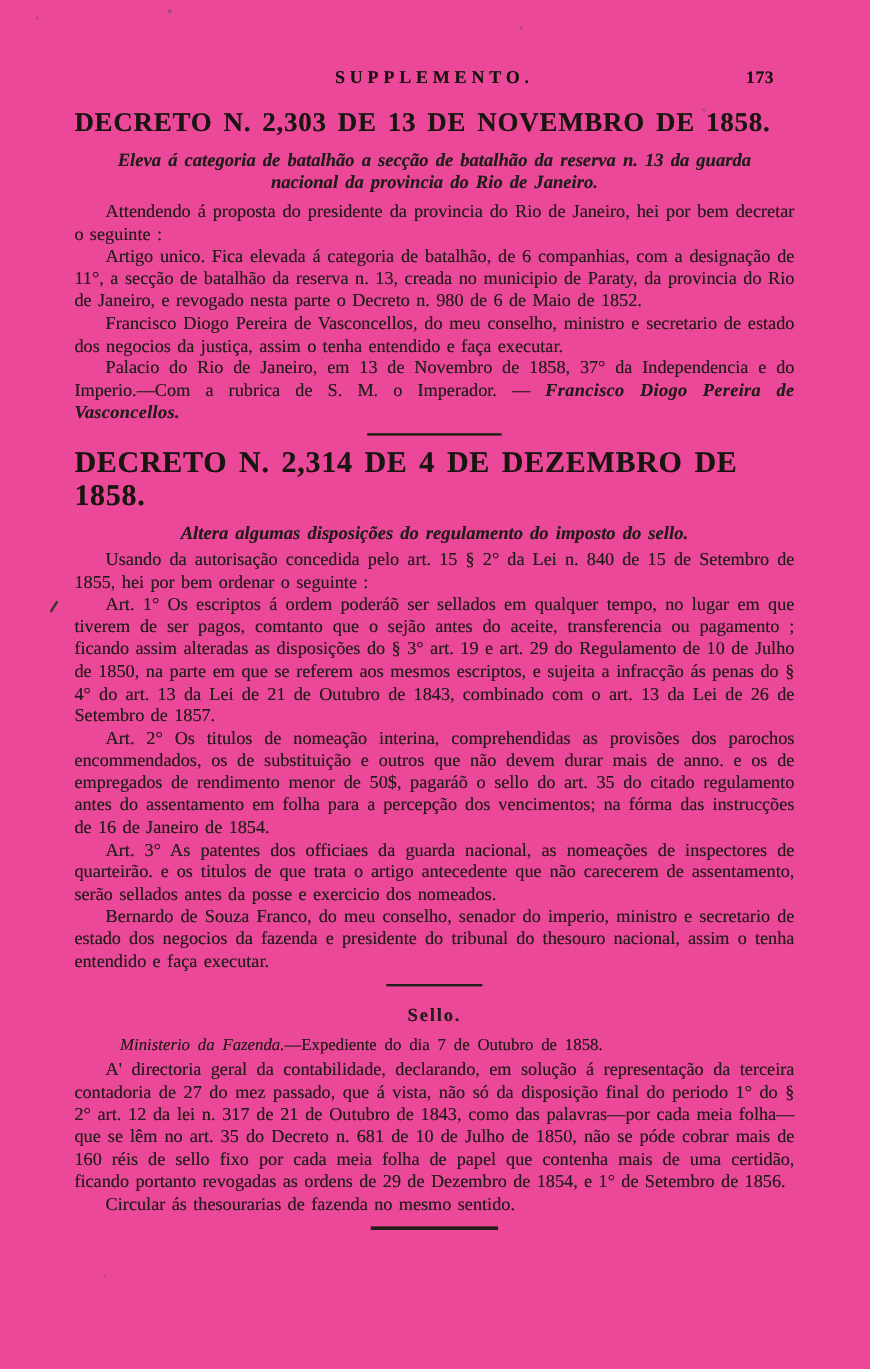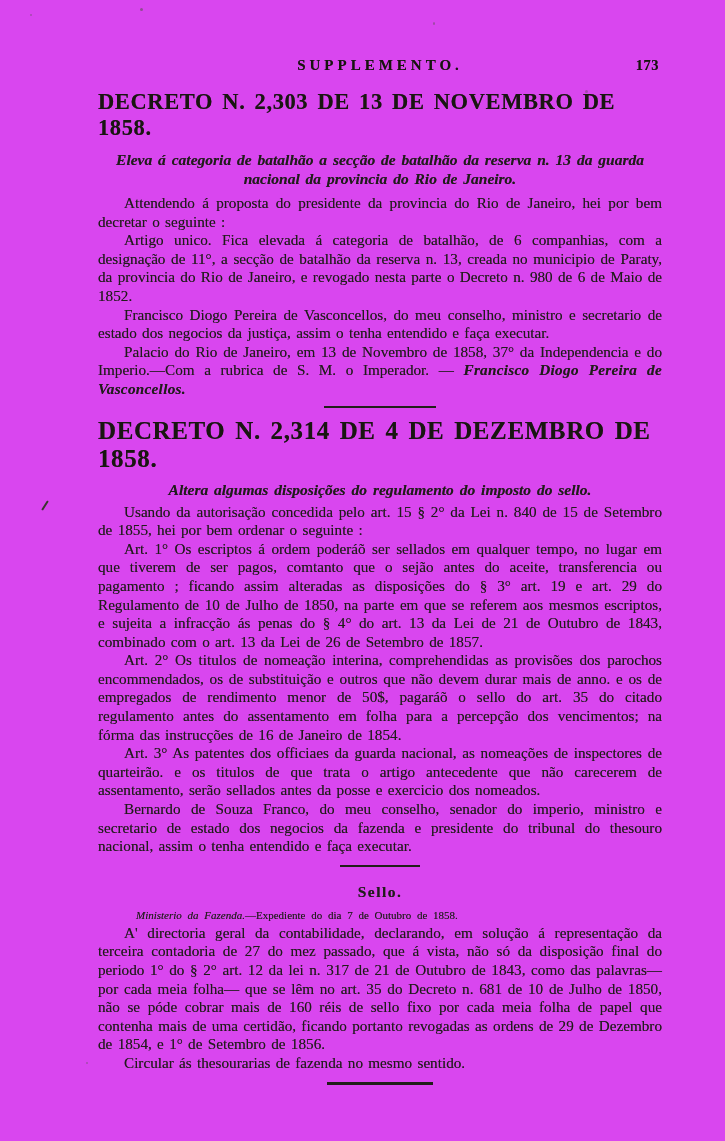--- a/index.html
+++ b/index.html
@@ -11,41 +11,41 @@
     width: 725px;
     height: 1141px;
     overflow: hidden;
     font-family: "Liberation Serif", "DejaVu Serif", serif;
     color: #201d1a;
   }
   .page {
     position: relative;
     width: 725px;
     height: 1141px;
-    padding: 56px 63px 0 98px;
+    padding: 56px 63px 0 62px;
     box-sizing: border-box;
-    background: #d946ef;
+    background: #ec4899;
   }
   
   .page { text-shadow: 0 0 0.45px rgba(20,18,15,0.55); }
 
   .header-row {
     position: relative;
     text-align: center;
     height: 20px;
   }
   .journal-title {
     font-weight: 700;
     font-size: 15px;
     letter-spacing: 4px;
     color: #17140f;
   }
   .page-number {
     position: absolute;
-    right: 3px;
+    right: 17px;
     top: 1px;
     font-weight: 700;
     font-size: 14.5px;
     letter-spacing: 0.5px;
     color: #17140f;
   }
 
   .decree-title {
     margin-top: 13px;
     text-align: left;
@@ -95,21 +95,21 @@
   .rule.r3 { width: 106px; height: 3px; margin-top: 9px; }
 
   .section-heading {
     text-align: center;
     font-weight: 700;
     font-size: 15.5px;
     letter-spacing: 1.5px;
     margin: 16px 0 8px 0;
   }
   .expediente-line {
-    font-size: 11px;
+    font-size: 14px;
     margin: 0 0 3px 0;
     text-indent: 38px;
     word-spacing: 3px;
   }
   .expediente-line .ministry { font-style: italic; }
 
   
   .speck {
     position: absolute;
     background: #555048;

